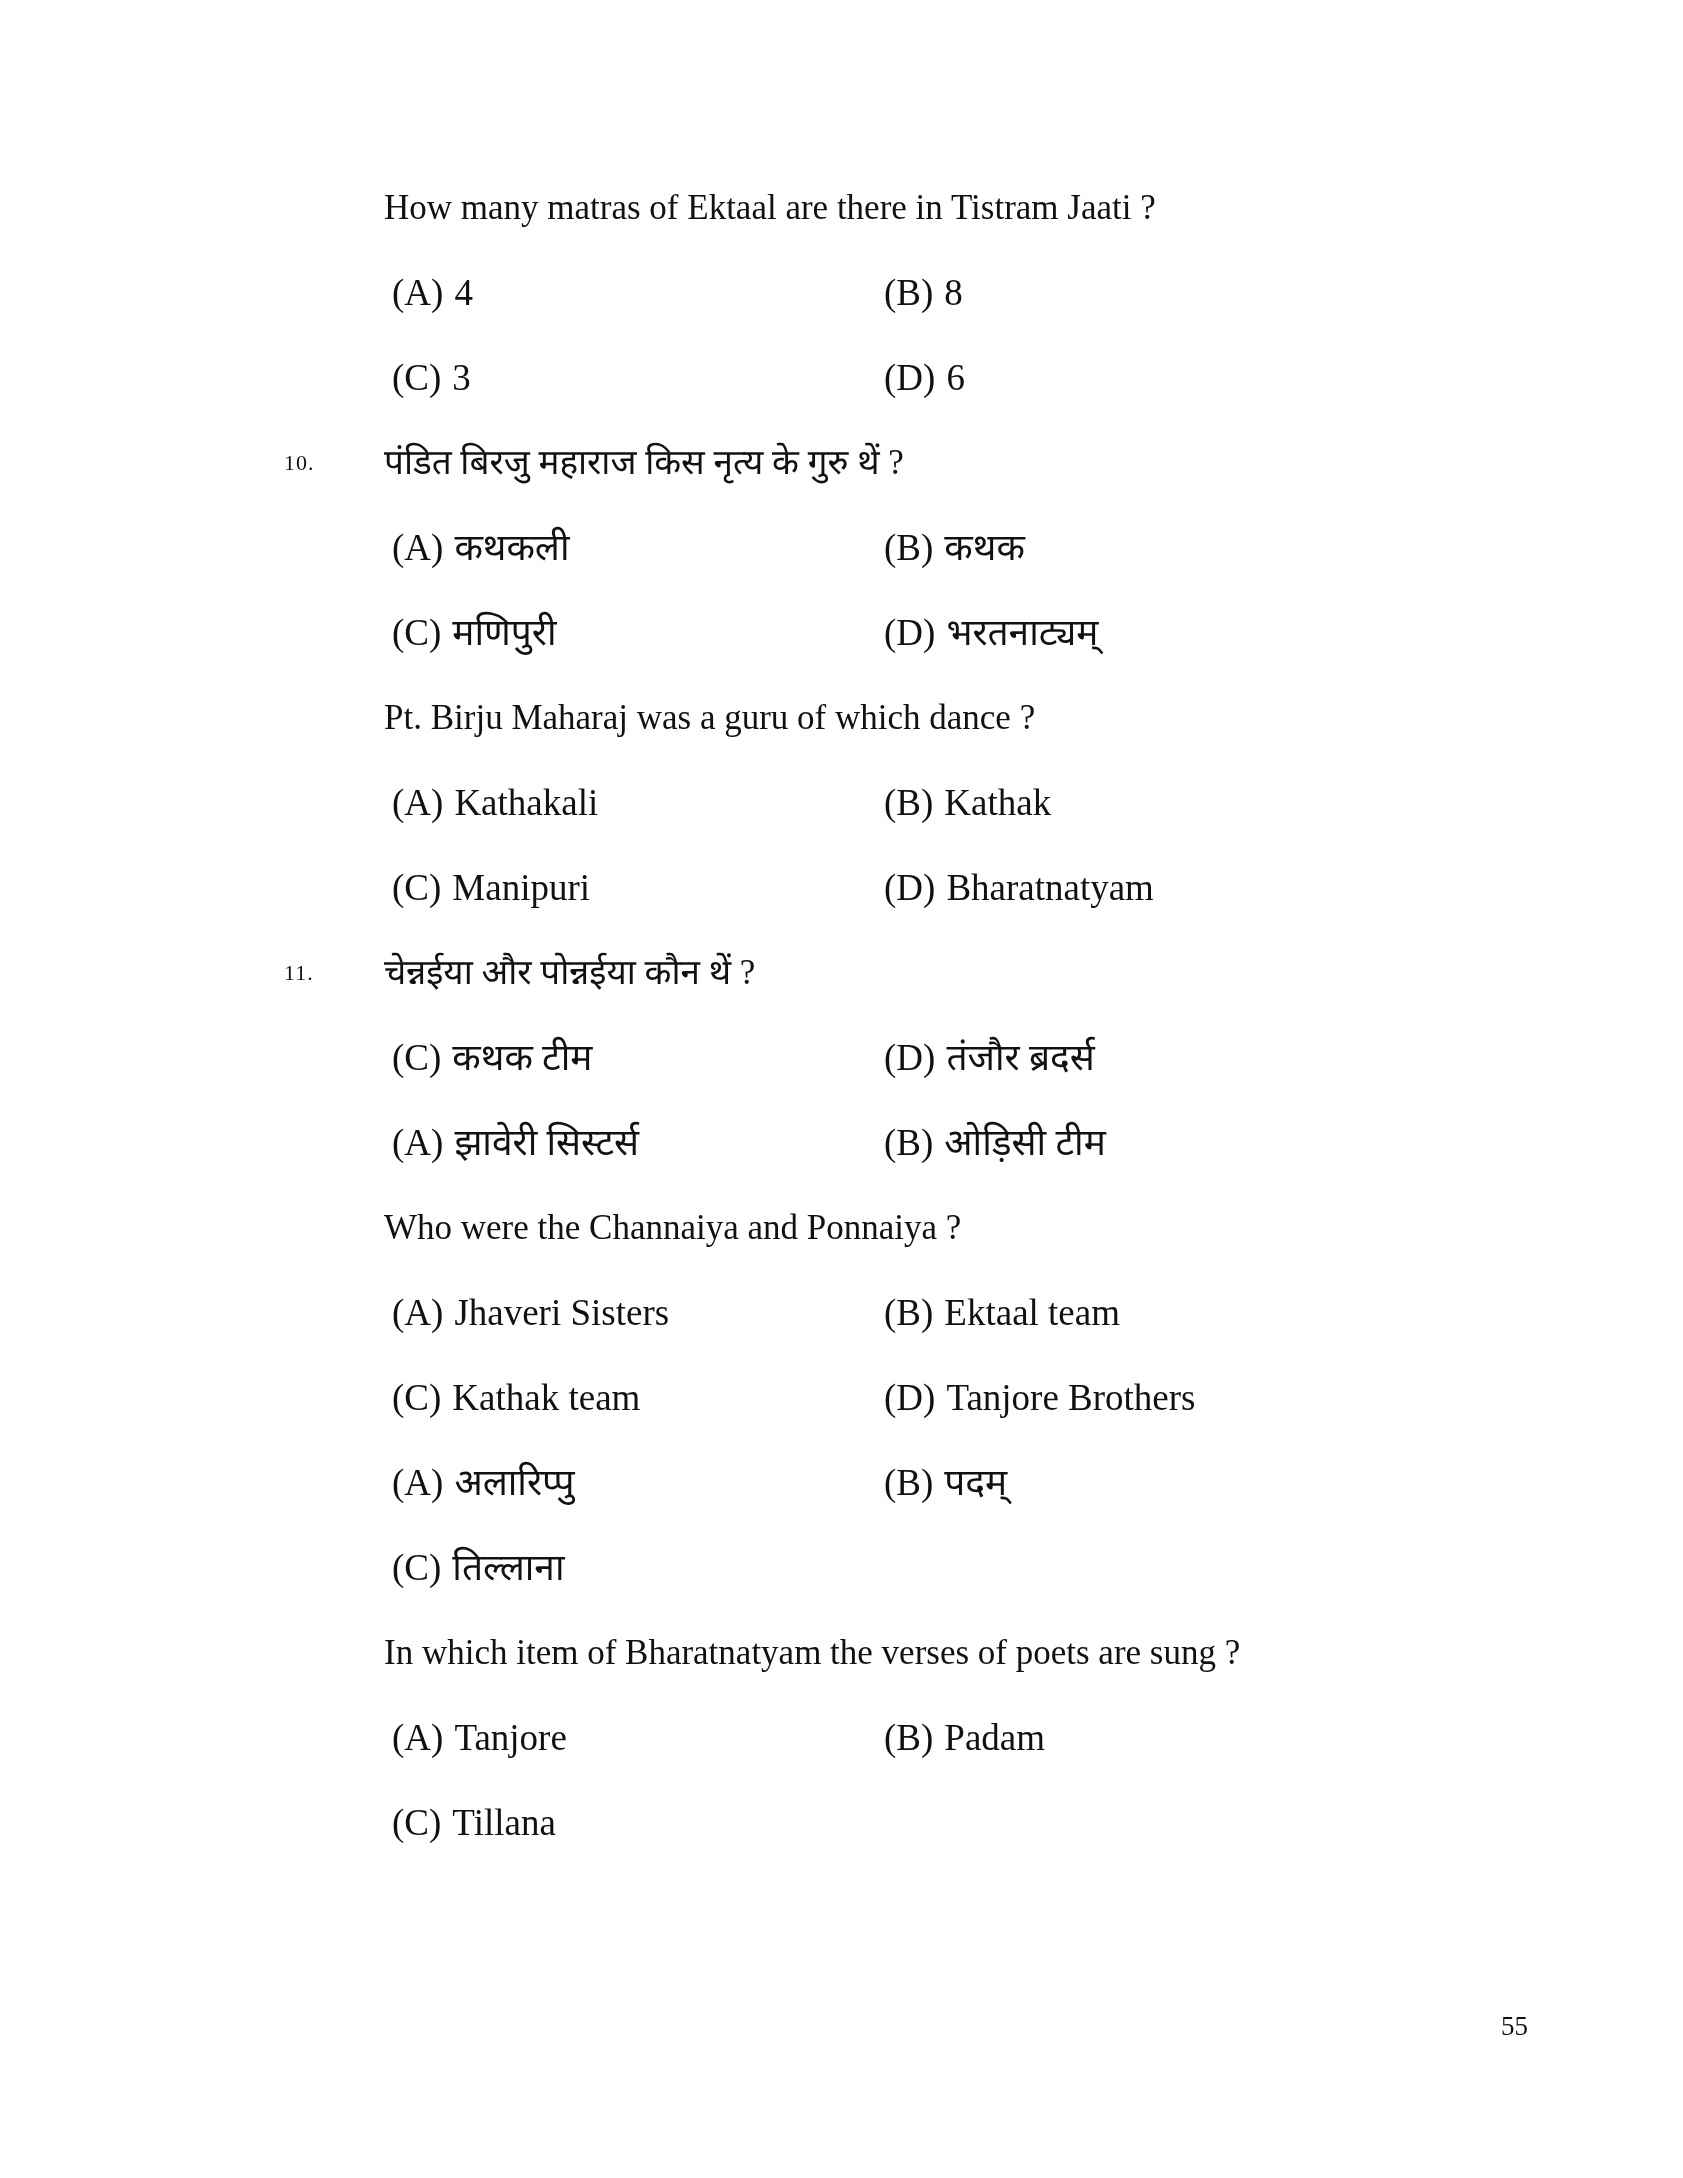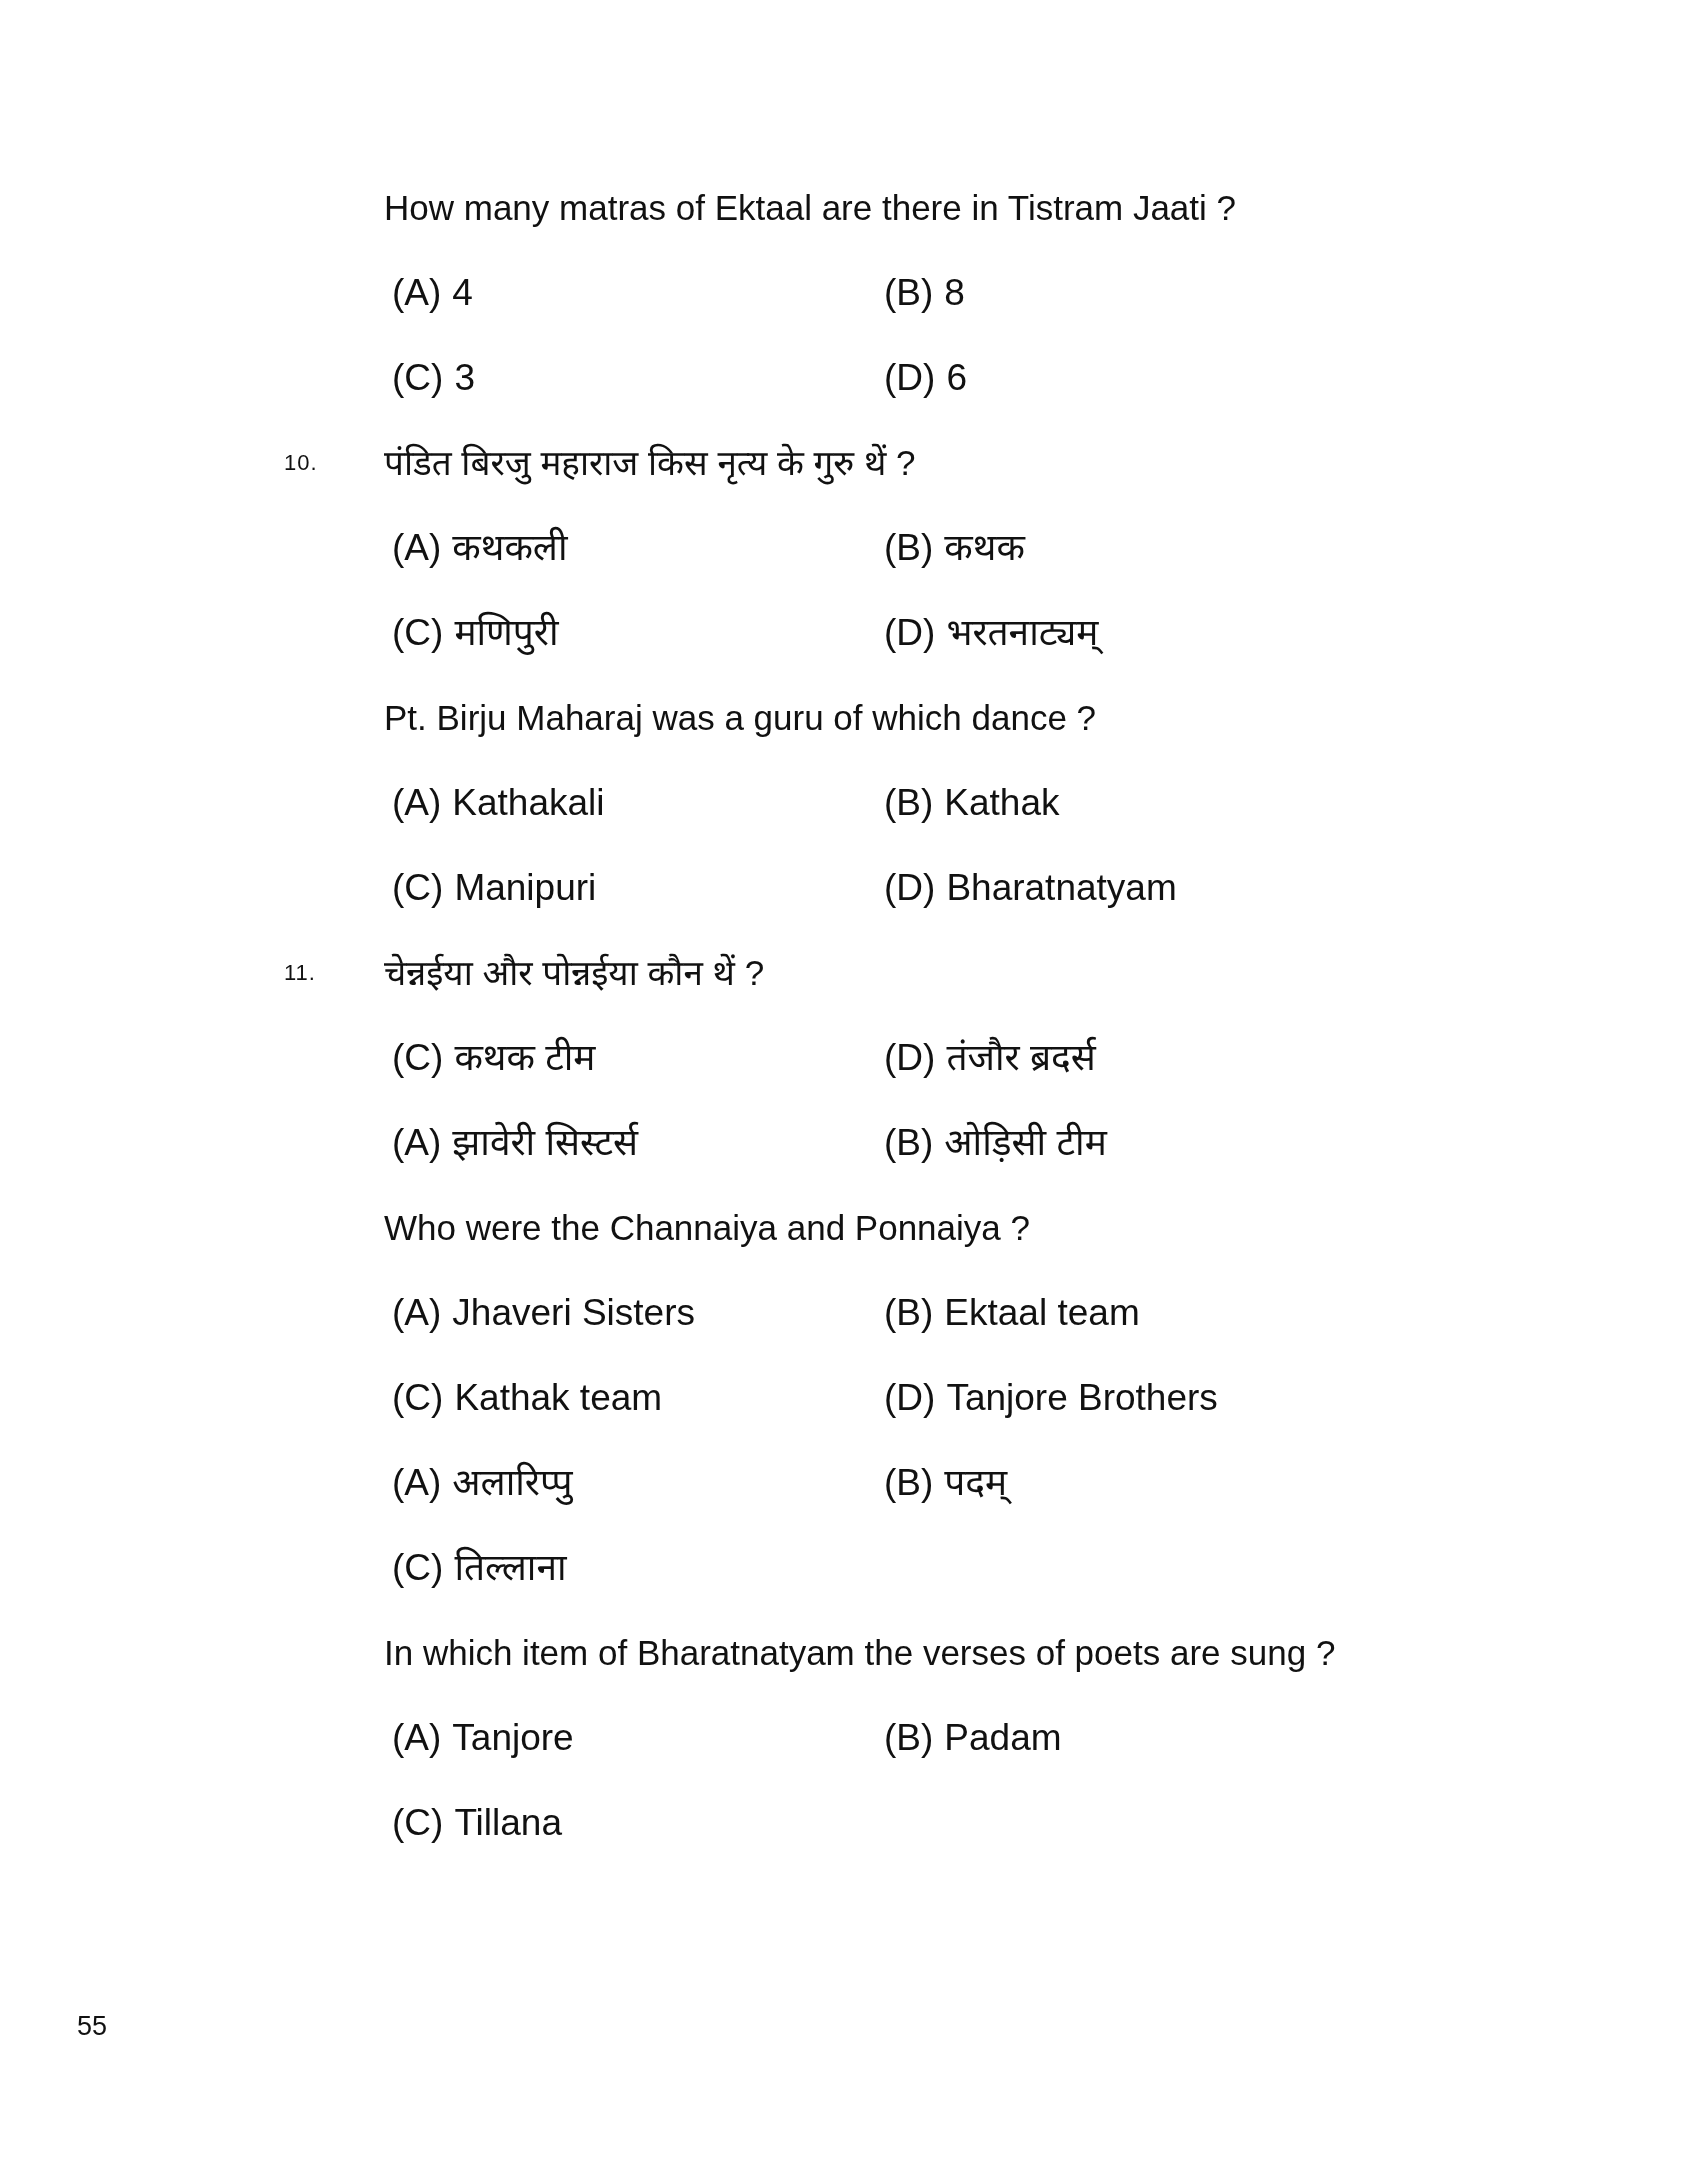--- a/index.html
+++ b/index.html
@@ -6,21 +6,21 @@
     margin: 0;
     padding: 0;
     background: #ffffff;
   }
   .page {
     position: relative;
     width: 1683px;
     height: 2178px;
     background: #ffffff;
     color: #111111;
-    font-family: Liberation Sans, sans-serif;
+    font-family: Liberation Serif, serif;
     overflow: hidden;
   }
   .content {
     position: absolute;
     top: 165px;
     left: 0;
     width: 100%;
   }
   .row {
     position: relative;
@@ -45,21 +45,21 @@
     margin-left: 8px;
   }
   .colA { left: 384px; }
   .colB { left: 876px; }
   .olabel { margin-right: 11px; }
   .page-number {
     position: absolute;
     top: 2011px;
     left: 0;
     width: 1528px;
-    text-align: left;
+    text-align: right;
     text-indent: 77px;
     font-size: 27px;
     line-height: normal;
   }
 </style>
 </head>
 <body>
 
 <div class="page">
   <div class="content">

